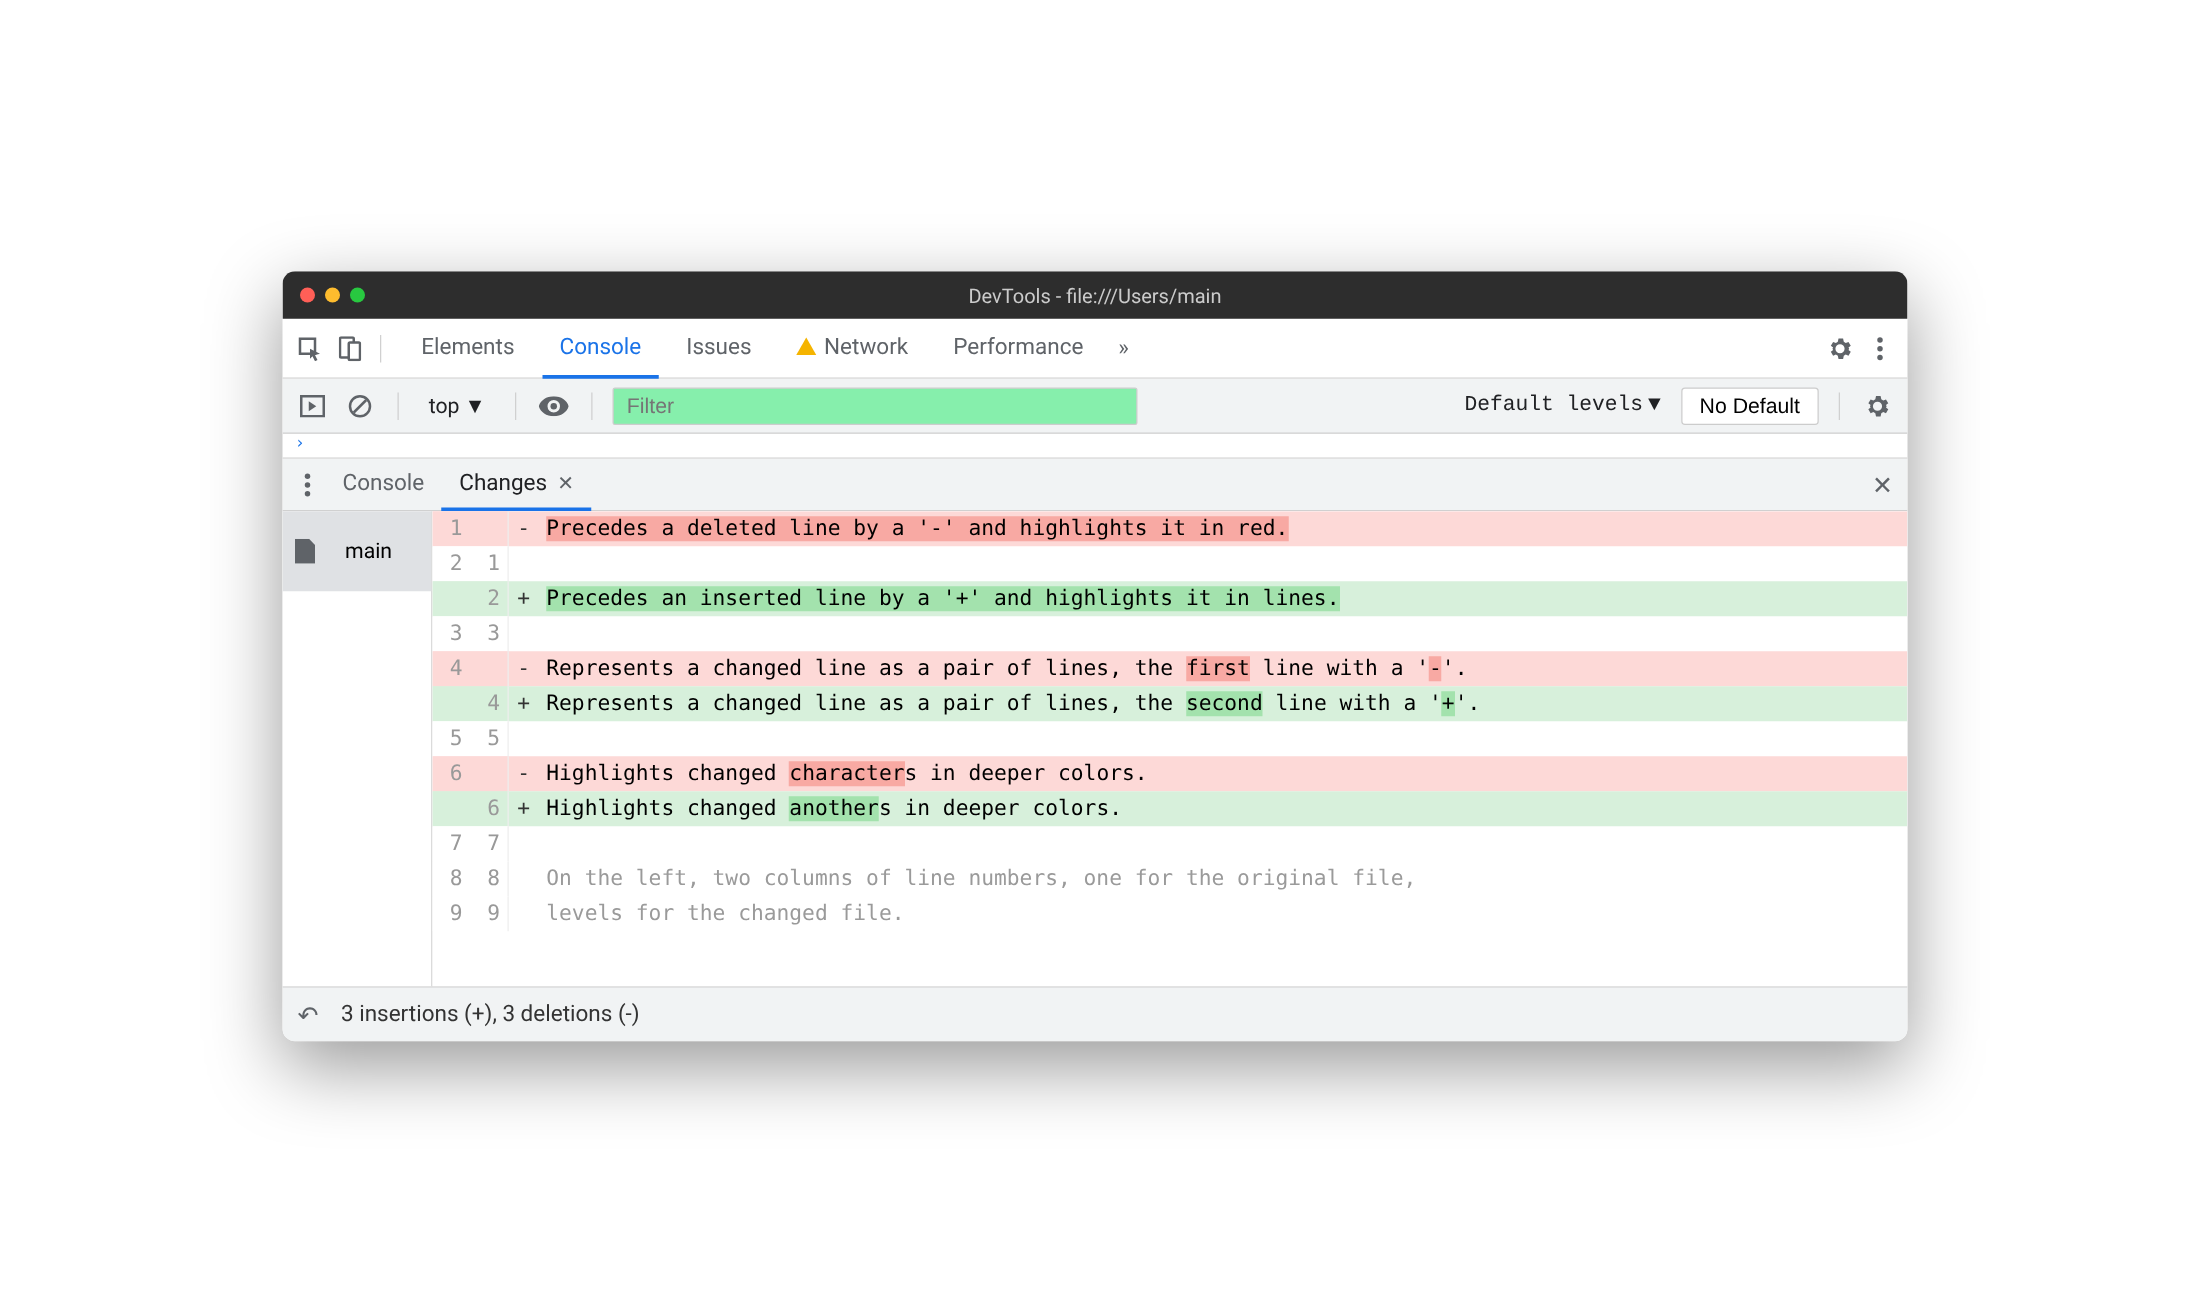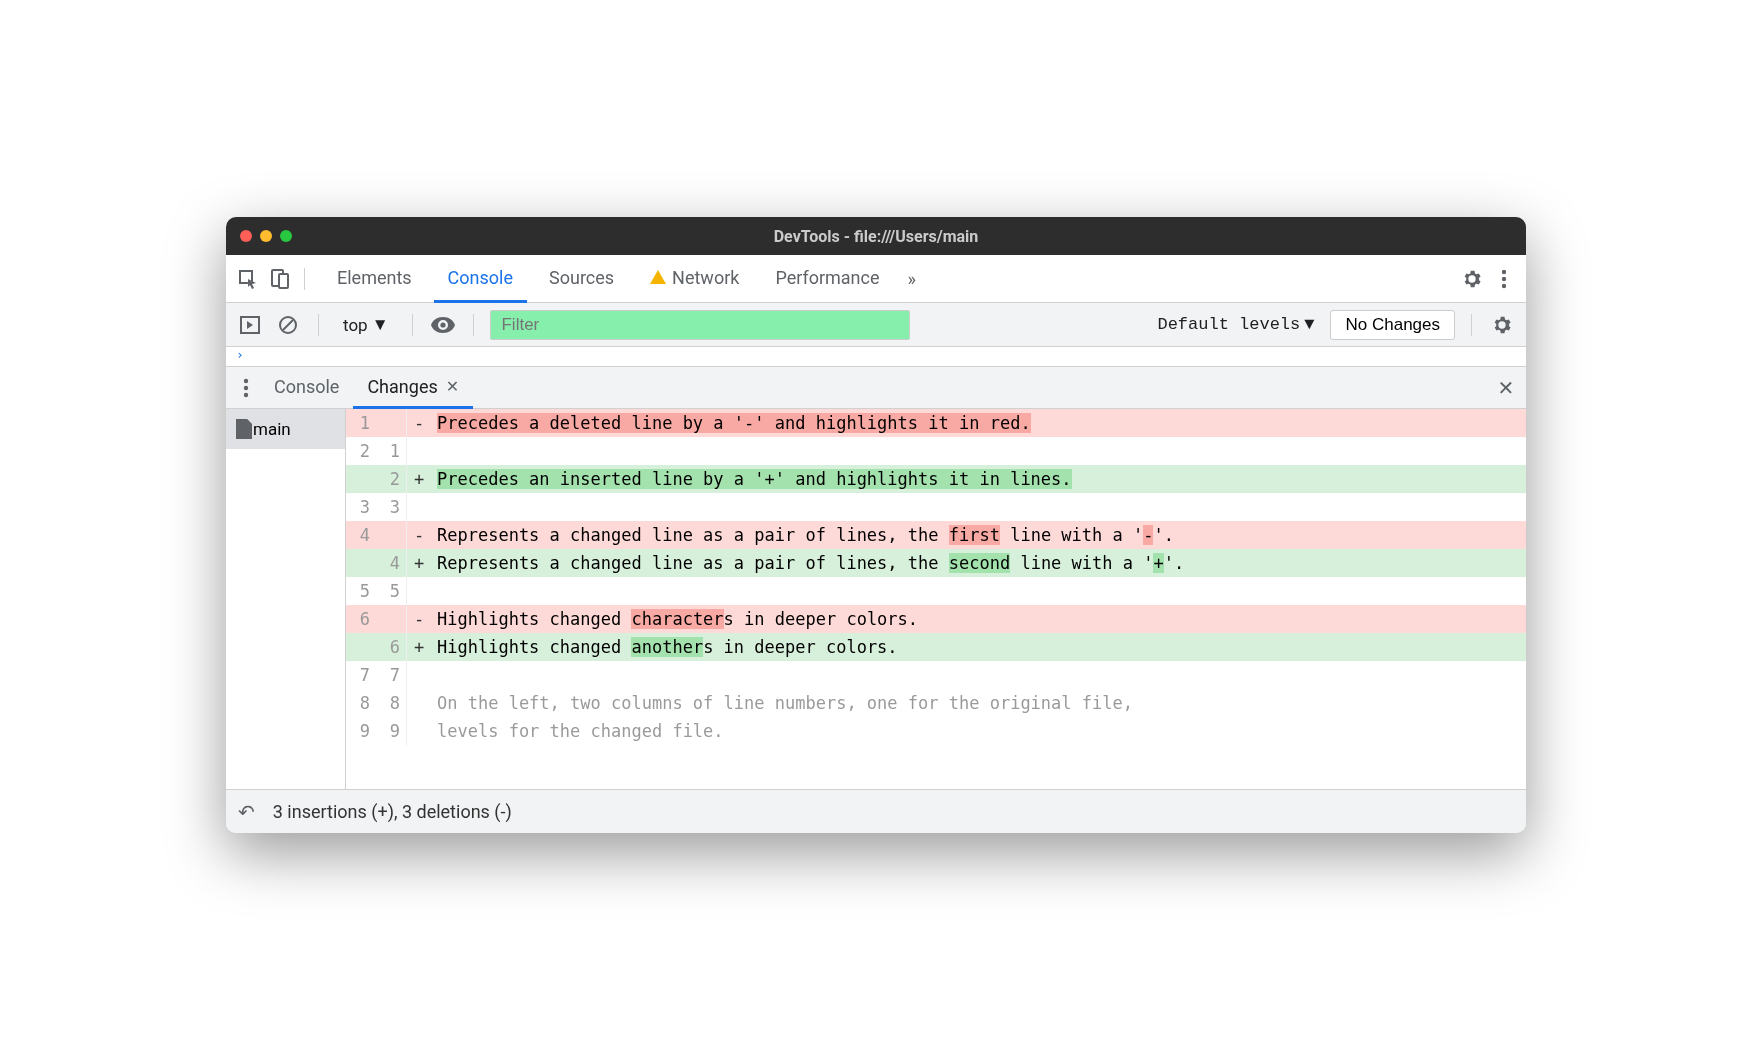--- a/index.html
+++ b/index.html
@@ -31,21 +31,21 @@
 .tl { width: 12px; height: 12px; border-radius: 50%; }
 .tl.red { background: #ff5f57; }
 .tl.yellow { background: #febc2e; }
 .tl.green { background: #28c840; }
 .title {
   position: absolute;
   left: 50%;
   transform: translateX(-50%);
   color: #cbcbcb;
   font-size: 16px;
-  font-weight: 700;
+  font-weight: 400;
 }
 .main-toolbar {
   display: flex;
   align-items: center;
   height: 48px;
   border-bottom: 1px solid #d0d0d0;
   padding: 0 8px;
   gap: 4px;
   text-align: right;
 }
@@ -136,22 +136,22 @@
 .drawer-tab.active { color: #202124; border-bottom-color: #1a73e8; }
 .close-x { font-size: 16px; color: #5f6368; cursor: pointer; }
 
 .changes-body { display: flex; height: 380px; }
 .file-tree {
   width: 120px;
   border-right: 1px solid #d0d0d0;
   background: #fff;
 }
 .file-row {
-  display: flex; align-items: center; gap: 1px;
-  padding: 10px 10px;
+  display: flex; align-items: center; gap: 24px;
+  padding: 22px 10px;
   background: #dfe1e4;
   font-size: 17px;
   cursor: pointer;
 }
 .file-icon { width: 16px; height: 20px; background: #5f6368; clip-path: polygon(0 0, 70% 0, 100% 25%, 100% 100%, 0 100%); }
 
 .diff-area { flex: 1; overflow: auto; background: #fff; font-family: Menlo, Consolas, monospace; font-size: 17px; }
 .diff-line { display: flex; align-items: stretch; line-height: 28px; }
 .ln { width: 30px; text-align: right; padding-right: 6px; color: #999; user-select: none; }
 .ln-group { display: flex; background: #fff; border-right: 1px solid #eee;}
@@ -203,21 +203,21 @@
     <div class="icon-btn">
       <svg width="18" height="20" viewBox="0 0 18 20">
           <rect x="1" y="1" width="11" height="16" rx="1" fill="none" stroke="#5f6368" stroke-width="2"></rect>
           <rect x="8" y="5" width="9" height="14" rx="1" fill="#fff" stroke="#5f6368" stroke-width="2"></rect>
         </svg>
     </div>
     <div class="sep"></div>
     <div class="tabs">
       <div class="tab">Elements</div>
       <div class="tab active">Console</div>
-      <div class="tab">Sources</div>
+      <div class="tab">Issues</div>
       <div class="tab">
         <span class="warn-tri"></span>
         <span>Network</span>
       </div>
       <div class="tab">Performance</div>
     </div>
     <div class="more-arr">»</div>
     <div class="spacer"></div>
     <div class="icon-btn">
       <svg width="22" height="22" viewBox="0 0 24 24">
@@ -258,21 +258,21 @@
           <circle cx="12" cy="8" r="2.6" fill="#5f6368"></circle>
         </svg>
     </div>
     <div class="sep"></div>
     <input class="filter-input" placeholder="Filter" style="">
     <div class="spacer"></div>
     <div class="levels">
       <span>Default levels</span>
       <span>▼</span>
     </div>
-    <button class="issues-btn">No Changes</button>
+    <button class="issues-btn">No Default</button>
     <div class="sep"></div>
     <div class="icon-btn">
       <svg width="22" height="22" viewBox="0 0 24 24">
           <path fill="#5f6368" d="M19.4 13l.6-1-.6-1 2-1.6-2-3.4-2.4.9-1.7-1L14.7 3h-4l-.6 2.9-1.7 1L6 6 4 9.4 6 11l-.6 1 .6 1-2 1.6 2 3.4 2.4-.9 1.7 1 .6 2.9h4l.6-2.9 1.7-1 2.4.9 2-3.4-2-1.6zM12 16a4 4 0 110-8 4 4 0 010 8z"></path>
         </svg>
     </div>
   </div>
 
   <div class="prompt-row">›</div>
 

